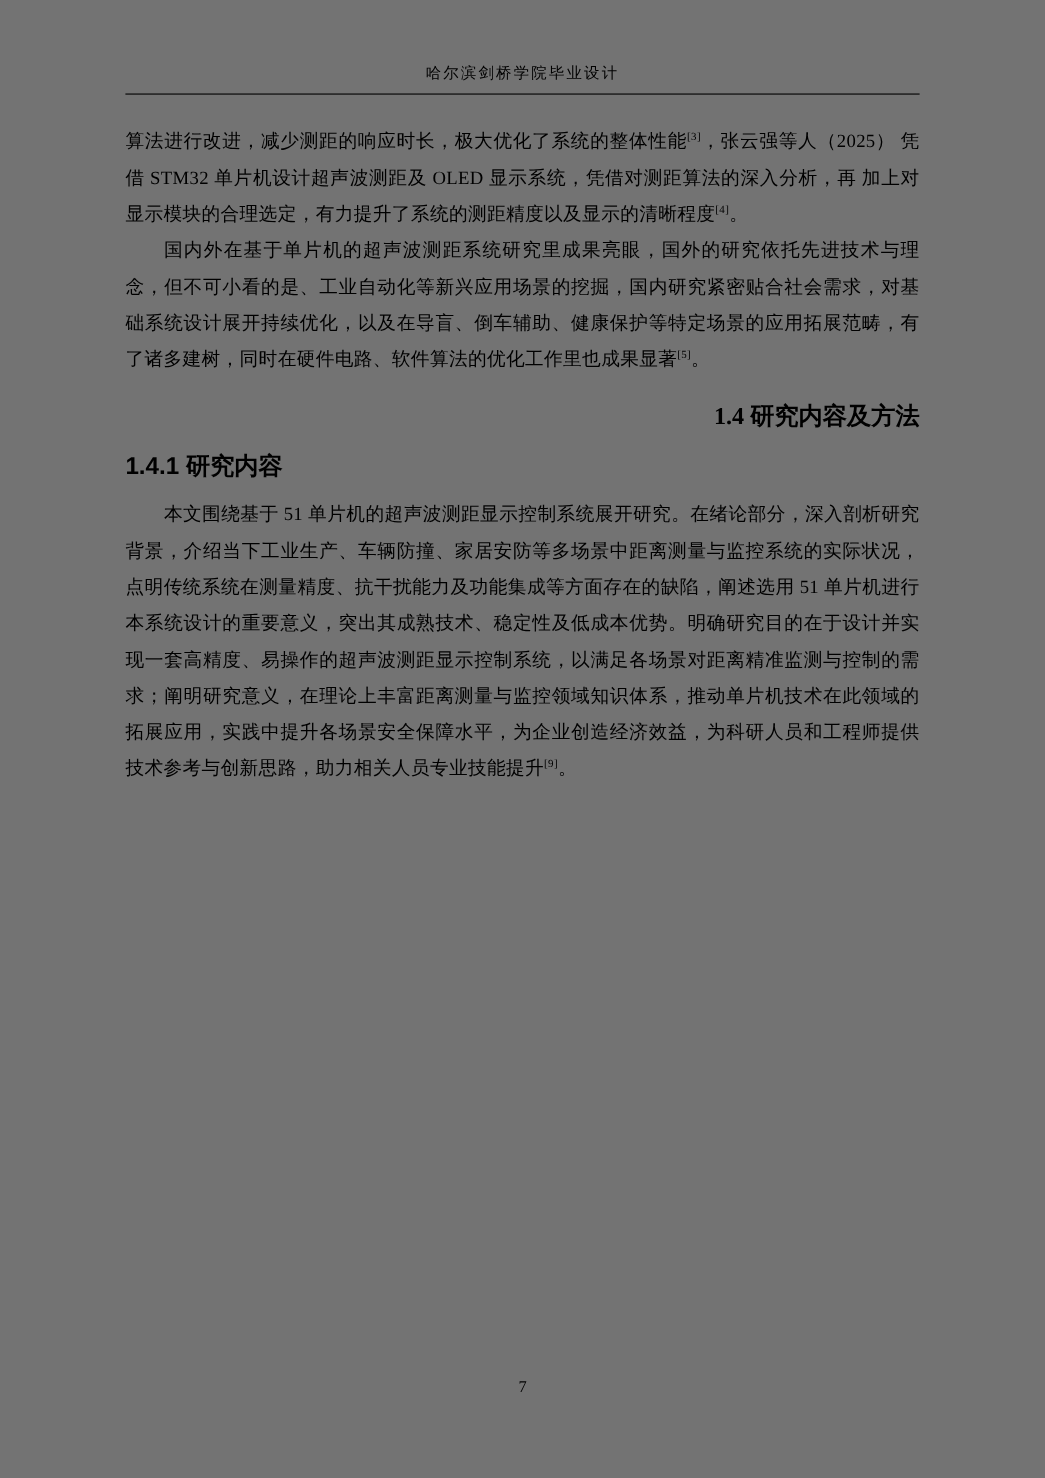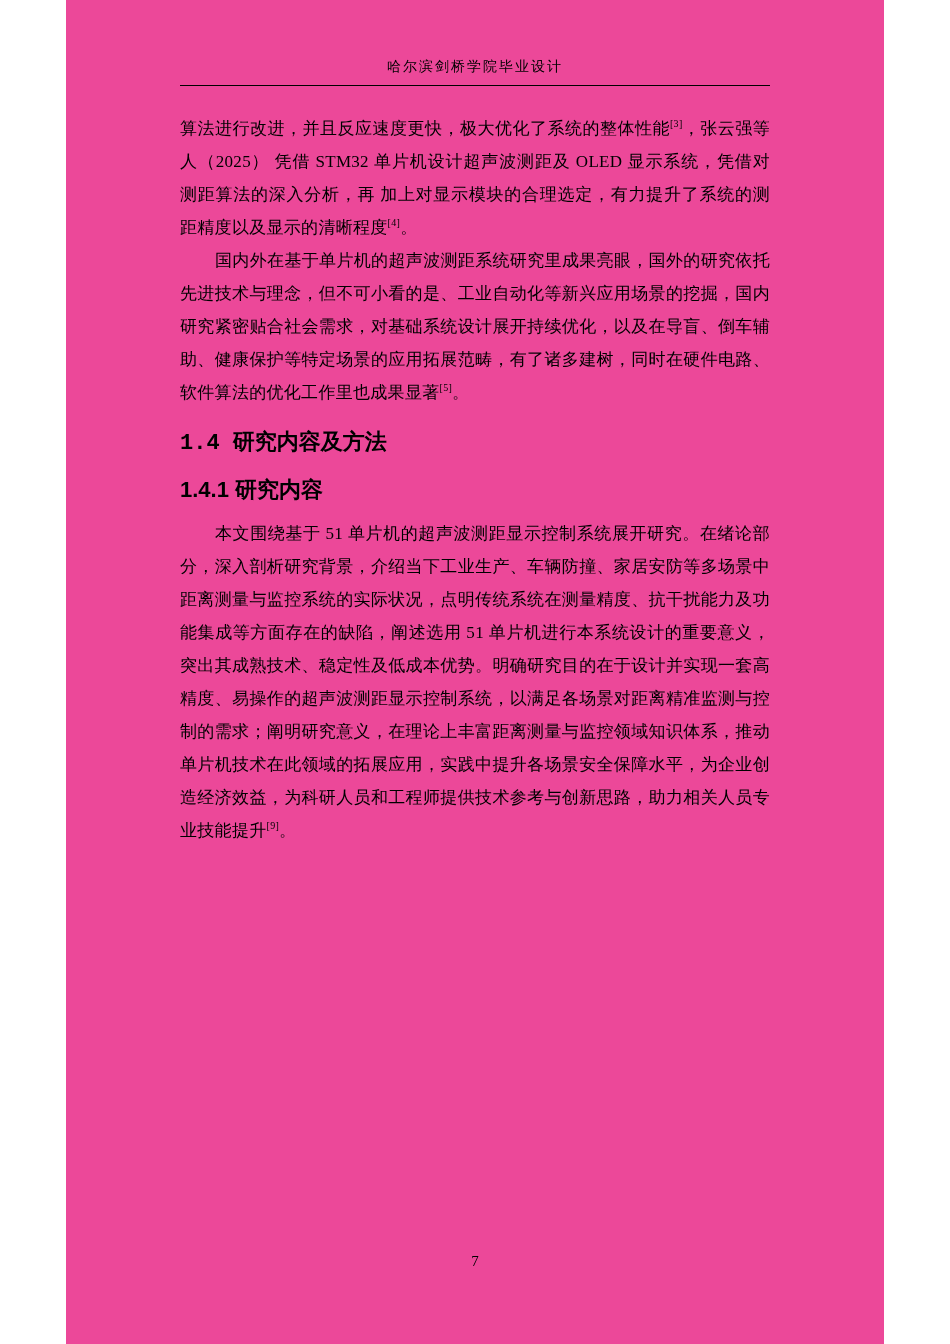--- a/index.html
+++ b/index.html
@@ -1,22 +1,22 @@
 <!DOCTYPE html>
 <html><head>
 <meta charset="utf-8">
 <style>
   * { margin: 0; padding: 0; box-sizing: border-box; }
   html, body { background: #ffffff; }
   .page {
     position: relative;
-    width: 818px;
+    width: 950px;
     height: 1344px;
     margin: 0 auto;
-    background: #ec4899;
+    background: #737373;
     color: #000000;
     font-family: "Liberation Serif", "DejaVu Serif", serif;
     overflow: hidden;
   }
   .header {
     position: absolute;
     top: 58px;
     left: 114px;
     right: 114px;
     text-align: center;
@@ -44,27 +44,28 @@
     letter-spacing: 0.3px;
     color: #000000;
   }
   .para.indent { text-indent: 35px; }
   .para sup {
     font-size: 10px;
     line-height: 0;
     vertical-align: super;
   }
   .heading-2 {
-    font-family: Liberation Mono, monospace;
+    font-family: Liberation Serif, serif;
     font-weight: bold;
     font-size: 22px;
     line-height: 30px;
     margin-top: 20px;
     margin-bottom: 18px;
     color: #000000;
+    text-align: right;
   }
   .heading-3 {
     font-family: "Liberation Sans", "DejaVu Sans", sans-serif;
     font-weight: bold;
     font-size: 22px;
     line-height: 26px;
     margin-bottom: 14px;
     color: #000000;
   }
   .footer {
@@ -83,21 +84,21 @@
 <body>
 
 <div class="page">
 
   <div class="header">
     <div class="header-title">哈尔滨剑桥学院毕业设计</div>
     <div class="header-rule"></div>
   </div>
 
   <div class="doc-body" id="doc-body">
-      <p class="para"><span>算法进行改进，并且反应速度更快，极大优化了系统的整体性能</span><sup>[3]</sup><span>，张云强等人（2025） 凭借 STM32 单片机设计超声波测距及 OLED 显示系统，凭借对测距算法的深入分析，再 加上对显示模块的合理选定，有力提升了系统的测距精度以及显示的清晰程度</span><sup>[4]</sup><span>。</span></p>
+      <p class="para"><span>算法进行改进，减少测距的响应时长，极大优化了系统的整体性能</span><sup>[3]</sup><span>，张云强等人（2025） 凭借 STM32 单片机设计超声波测距及 OLED 显示系统，凭借对测距算法的深入分析，再 加上对显示模块的合理选定，有力提升了系统的测距精度以及显示的清晰程度</span><sup>[4]</sup><span>。</span></p>
       <p class="para indent"><span>国内外在基于单片机的超声波测距系统研究里成果亮眼，国外的研究依托先进技术与理念，但不可小看的是、工业自动化等新兴应用场景的挖掘，国内研究紧密贴合社会需求，对基础系统设计展开持续优化，以及在导盲、倒车辅助、健康保护等特定场景的应用拓展范畴，有了诸多建树，同时在硬件电路、软件算法的优化工作里也成果显著</span><sup>[5]</sup><span>。</span></p>
       <div class="heading-2">1.4 研究内容及方法</div>
       <div class="heading-3">1.4.1 研究内容</div>
       <p class="para indent"><span>本文围绕基于 51 单片机的超声波测距显示控制系统展开研究。在绪论部分，深入剖析研究背景，介绍当下工业生产、车辆防撞、家居安防等多场景中距离测量与监控系统的实际状况，点明传统系统在测量精度、抗干扰能力及功能集成等方面存在的缺陷，阐述选用 51 单片机进行本系统设计的重要意义，突出其成熟技术、稳定性及低成本优势。明确研究目的在于设计并实现一套高精度、易操作的超声波测距显示控制系统，以满足各场景对距离精准监测与控制的需求；阐明研究意义，在理论上丰富距离测量与监控领域知识体系，推动单片机技术在此领域的拓展应用，实践中提升各场景安全保障水平，为企业创造经济效益，为科研人员和工程师提供技术参考与创新思路，助力相关人员专业技能提升</span><sup>[9]</sup><span>。</span></p>
     </div>
 
   <div class="footer">
     <span class="page-number">7</span>
   </div>
 

